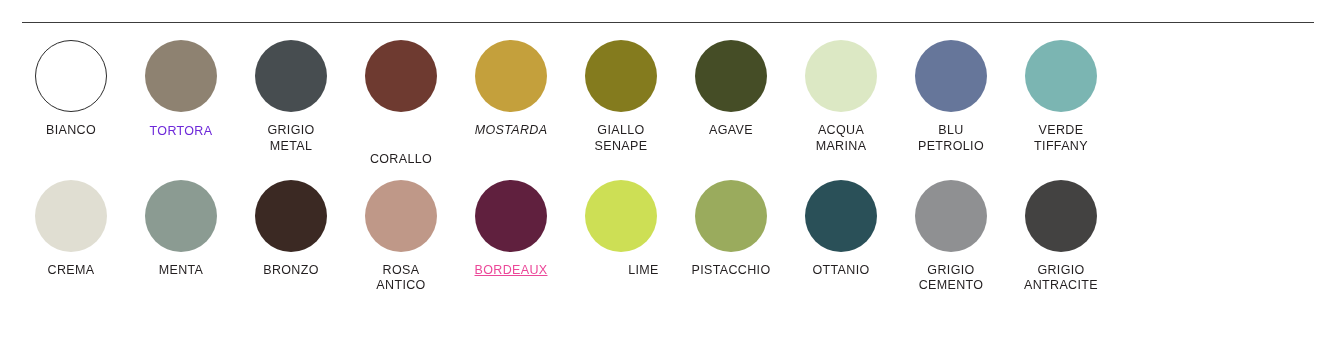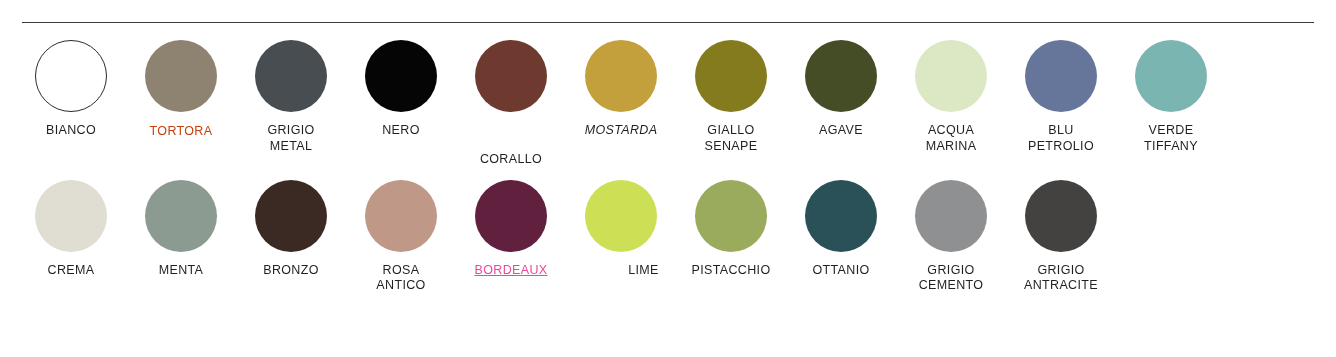--- a/index.html
+++ b/index.html
@@ -81,30 +81,26 @@
 
   <div class="swatch-rows">
 
     <div class="swatch-row">
       <div class="swatch-cell">
         <div class="swatch-circle outlined" style="background: rgb(255, 255, 255);"></div>
         <div class="swatch-label" style="color: rgb(35, 31, 32);">BIANCO</div>
       </div>
       <div class="swatch-cell">
         <div class="swatch-circle" style="background: rgb(142, 130, 113);"></div>
-        <div class="swatch-label" style="color: #c2410c; margin-top: 12px;">TORTORA</div>
+        <div class="swatch-label" style="color: #6d28d9; margin-top: 12px;">TORTORA</div>
       </div>
       <div class="swatch-cell">
         <div class="swatch-circle" style="background: rgb(71, 77, 80);"></div>
         <div class="swatch-label" style="color: rgb(35, 31, 32);">GRIGIO
 METAL</div>
-      </div>
-      <div class="swatch-cell">
-        <div class="swatch-circle" style="background: rgb(5, 5, 5);"></div>
-        <div class="swatch-label" style="color: rgb(35, 31, 32);">NERO</div>
       </div>
       <div class="swatch-cell">
         <div class="swatch-circle" style="background: rgb(110, 58, 48);"></div>
         <div class="swatch-label" style="color: rgb(35, 31, 32); margin-top: 40px;">CORALLO</div>
       </div>
       <div class="swatch-cell">
         <div class="swatch-circle" style="background: rgb(196, 160, 60);"></div>
         <div class="swatch-label" style="color: rgb(35, 31, 32); font-style: italic;">MOSTARDA</div>
       </div>
       <div class="swatch-cell">

